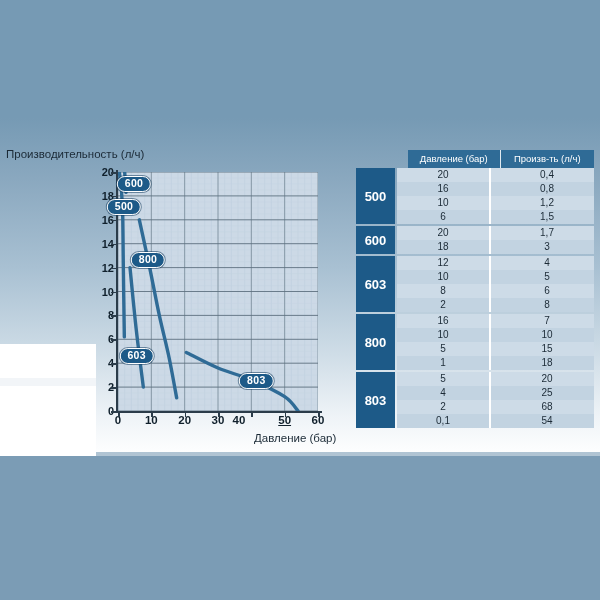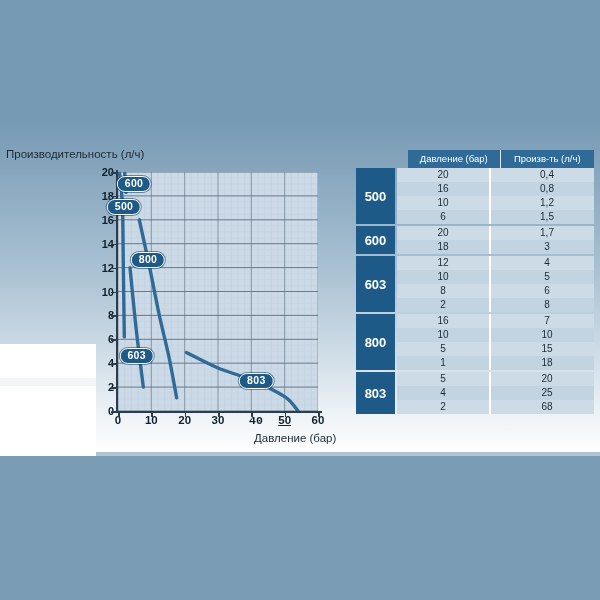--- a/index.html
+++ b/index.html
@@ -203,21 +203,21 @@
       <div class="ytick" style="top: 71.7px;">14</div>
       <div class="ytick" style="top: 47.8px;">16</div>
       <div class="ytick" style="top: 23.9px;">18</div>
       <div class="ytick" style="top: 0px;">20</div>
     </div>
   <div class="xtickwrap" id="xticks">
       <div class="xtick" style="left: 0px;">0</div>
       <div class="xtick" style="left: 33.3333px;">10</div>
       <div class="xtick" style="left: 66.6667px;">20</div>
       <div class="xtick" style="left: 100px;">30</div>
-      <div class="xtick" style="left: 138px; font-family: Liberation Mono, monospace;">40</div>
+      <div class="xtick" style="left: 121px;">40</div>
       <div class="xtick" style="left: 166.667px; text-decoration: underline;">50</div>
       <div class="xtick" style="left: 200px;">60</div>
     </div>
   <div id="tickmarks">
       <div class="tickmark-y" style="top: 411px;"></div>
       <div class="tickmark-y" style="top: 387.1px;"></div>
       <div class="tickmark-y" style="top: 363.2px;"></div>
       <div class="tickmark-y" style="top: 339.3px;"></div>
       <div class="tickmark-y" style="top: 315.4px;"></div>
       <div class="tickmark-y" style="top: 291.5px;"></div>
@@ -332,18 +332,22 @@
               <div class="cell c2">20</div>
             </div>
             <div class="row even">
               <div class="cell c1">4</div>
               <div class="cell c2">25</div>
             </div>
             <div class="row odd">
               <div class="cell c1">2</div>
               <div class="cell c2">68</div>
             </div>
+            <div class="row even">
+              <div class="cell c1">0,1</div>
+              <div class="cell c2">54</div>
+            </div>
           </div>
         </div>
       </div>
   </div>
 
 </div>
 
 </body></html>

